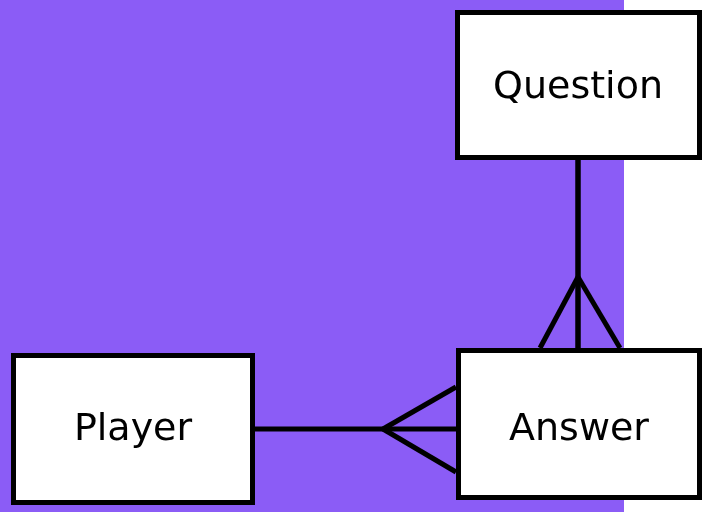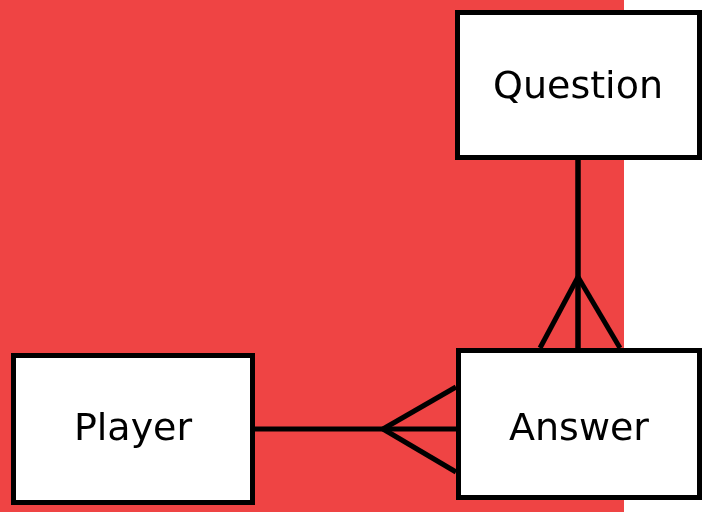--- a/index.html
+++ b/index.html
@@ -49,21 +49,21 @@
   .crow-leg {
     stroke: #000000;
     stroke-width: 5;
     stroke-linecap: butt;
     fill: none;
   }
 </style>
 </head>
 <body>
 
-<div id="canvas-root" style="width: 624px; height: 512px; background: #ef4444;">
+<div id="canvas-root" style="width: 624px; height: 512px; background: #8b5cf6;">
   <svg id="er-svg" width="708" height="512" viewBox="0 0 708 512">
 
     <g>
       <line class="rel-line" x1="578" y1="160" x2="578" y2="348" stroke="#000000" stroke-width="5"></line>
       <line class="rel-line" x1="578" y1="160" x2="578" y2="348" stroke="#000000" stroke-width="5"></line>
       <line class="crow-leg" x1="578" y1="277" x2="540" y2="348" stroke="#000000" stroke-width="5"></line>
       <line class="crow-leg" x1="578" y1="277" x2="620" y2="348" stroke="#000000" stroke-width="5"></line>
     </g>
 
     <g>

